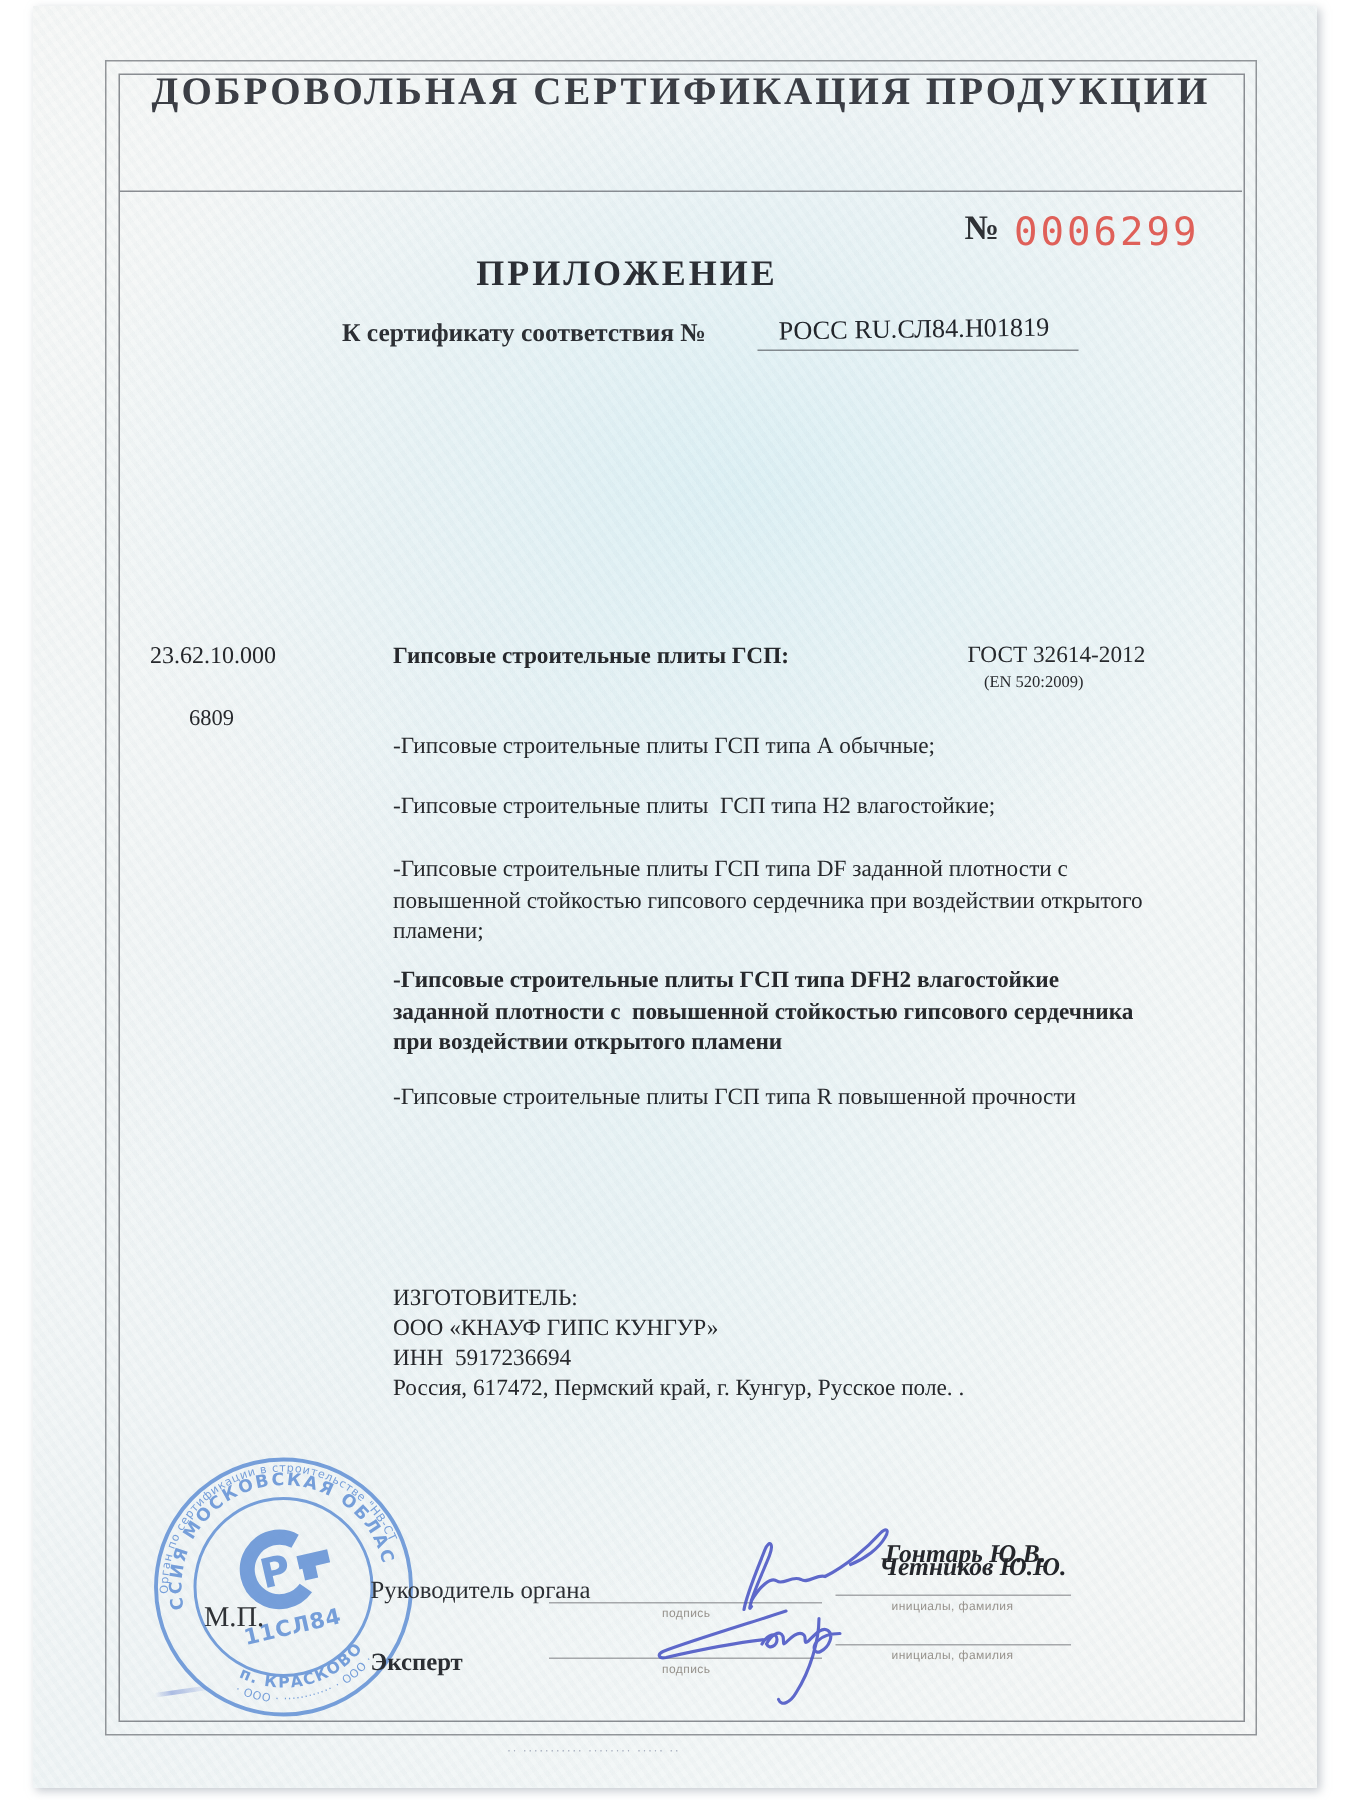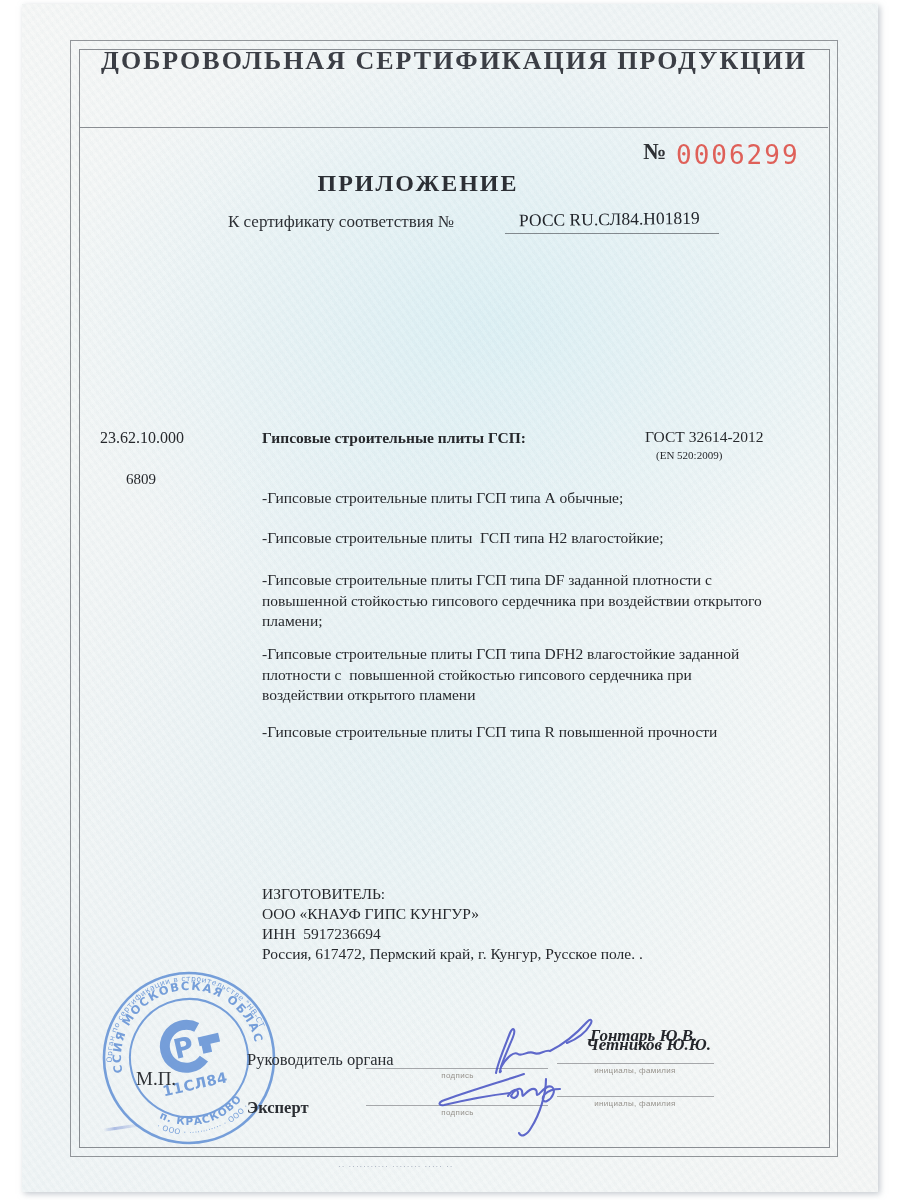--- a/index.html
+++ b/index.html
@@ -30,33 +30,33 @@
   .hsep{left:80px;top:127px;width:748px;border-top:1.5px solid rgba(108,112,118,.78);}
 
   .doc-text{white-space:pre-wrap;}
   .hdr{left:79px;top:46px;width:750px;text-align:center;font-weight:bold;font-size:26px;
        letter-spacing:2px;color:#3b3e45;}
   .numsign{left:643px;top:139px;font-weight:bold;font-size:23px;color:#2e3135;}
   .numval{left:676px;top:140px;font-family:"DejaVu Sans Mono",monospace;font-size:26px;
           letter-spacing:2px;color:#df6059;}
   .appendix{left:118px;top:170px;width:600px;text-align:center;font-weight:bold;font-size:24px;
             letter-spacing:2px;color:#2c2f35;}
-  .tocert{left:228px;top:212px;font-weight:normal;font-size:17px;color:#2c2f34;}
+  .tocert{left:228px;top:212px;font-weight:bold;font-size:17px;color:#2c2f34;}
   .certcode{left:519px;top:209px;font-size:17.5px;color:#22252b;transform:rotate(-0.8deg);}
   .certline{left:505px;top:233px;width:214px;border-top:1.3px solid rgba(90,94,100,.7);}
 
   .okpd{left:100px;top:429px;font-size:16px;}
   .tnved{left:126px;top:471px;font-size:15px;text-align:right;}
   .ptitle{left:262px;top:429px;font-weight:bold;font-size:15.5px;width:370px;}
   .std1{left:645px;top:428px;font-size:15.5px;}
   .std2{left:656px;top:449px;font-size:11px;}
   .item{left:262px;width:500px;font-size:15.5px;line-height:20.5px;}
-  .it0{top:488px;} .it1{top:528px;} .it2{top:570px;} .it3{top:644px;} .it4{top:722px;}
+  .it0{top:488px;} .it1{top:528px;} .it2{top:570px;} .it3{top:644px;font-weight:bold;} .it4{top:722px;}
 
-  .manu{left:262px;font-size:15.5px;line-height:20px;margin-top:28px;}
+  .manu{left:262px;font-size:15.5px;line-height:20px;}
   .mn0{top:856px;} .mn1{top:876px;} .mn2{top:896px;} .mn3{top:916px;}
 
   .mp{left:136px;top:1068px;font-size:19px;color:#2f3236;}
   .role1{left:247px;top:1050px;font-weight:normal;font-size:16.5px;color:#2b2e33;}
   .role2{left:247px;top:1098px;font-weight:bold;font-size:16.5px;color:#2b2e33;}
   .sigline{border-top:1.1px solid rgba(140,142,146,.75);}
   .sl1{left:366px;top:1068px;width:182px;}
   .sl2{left:366px;top:1105px;width:182px;}
   .nl1{left:557px;top:1063px;width:157px;}
   .nl2{left:557px;top:1096px;width:157px;}

